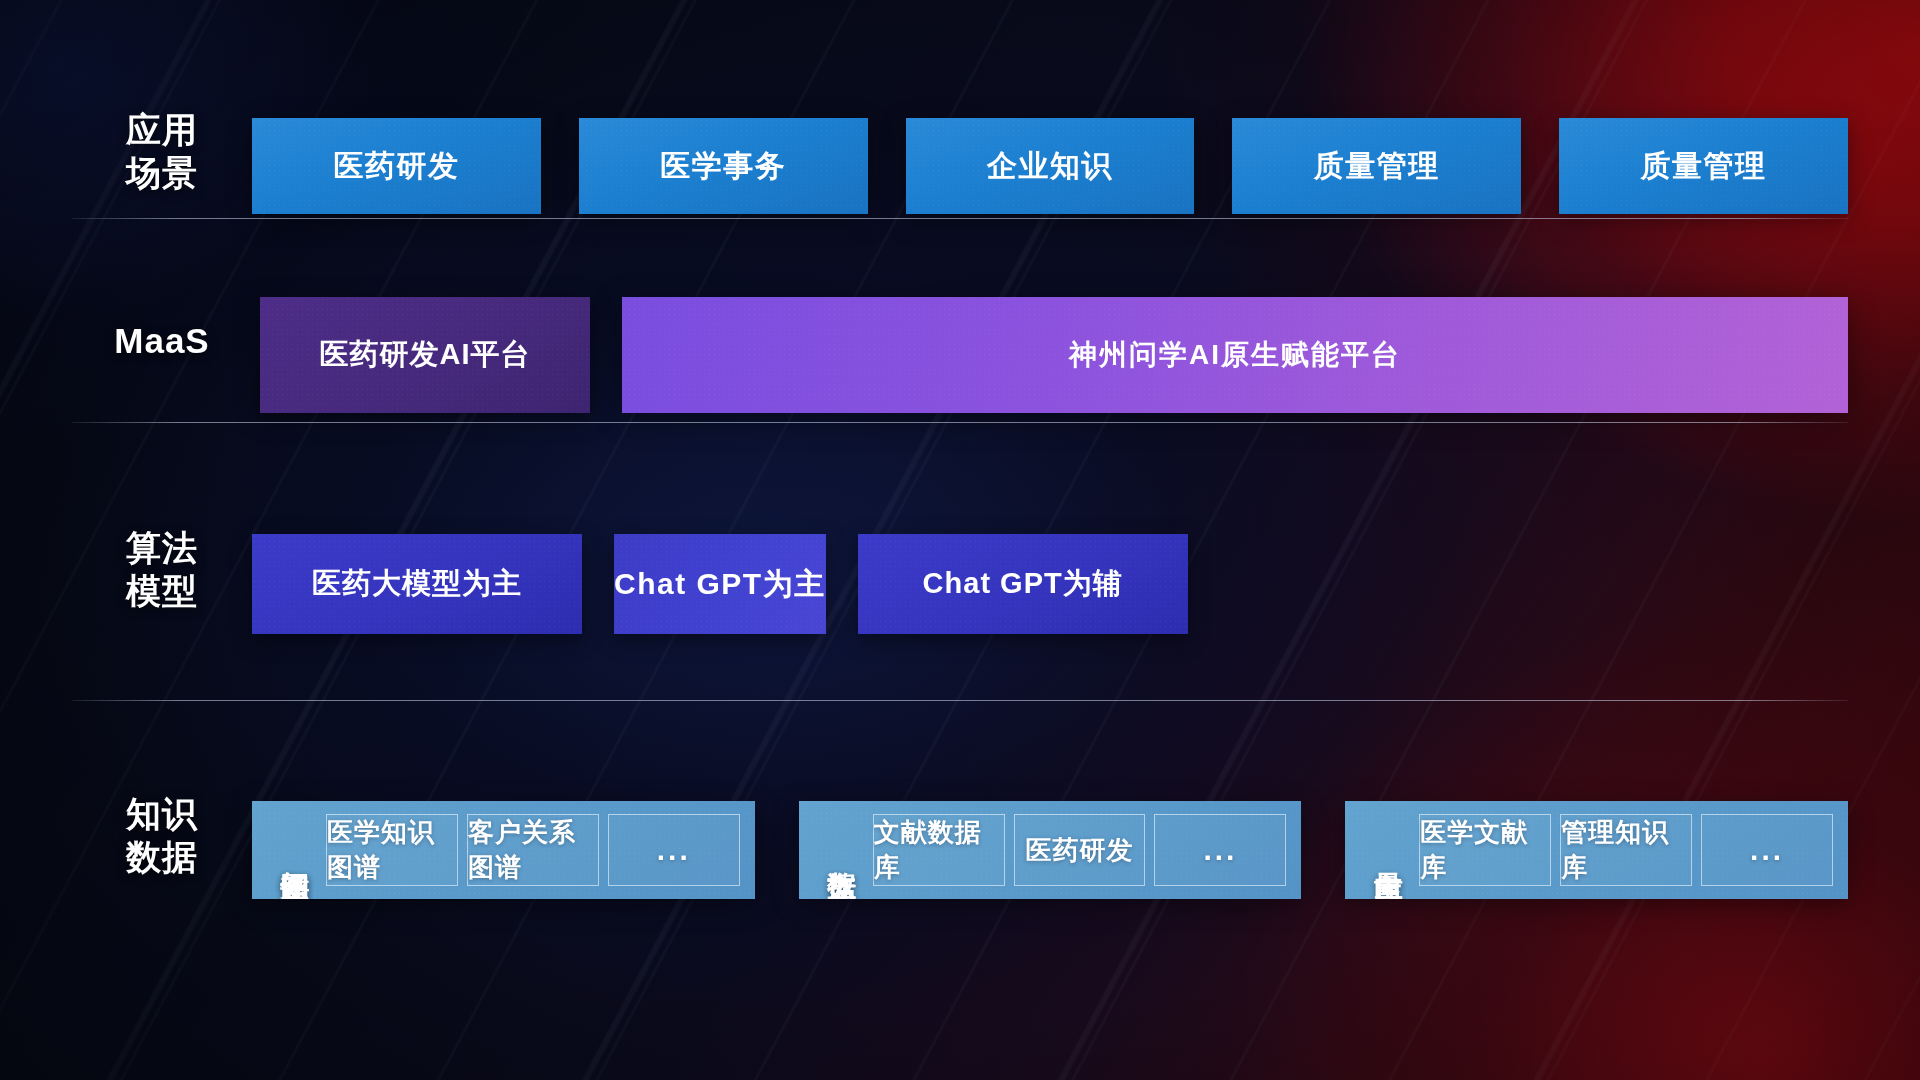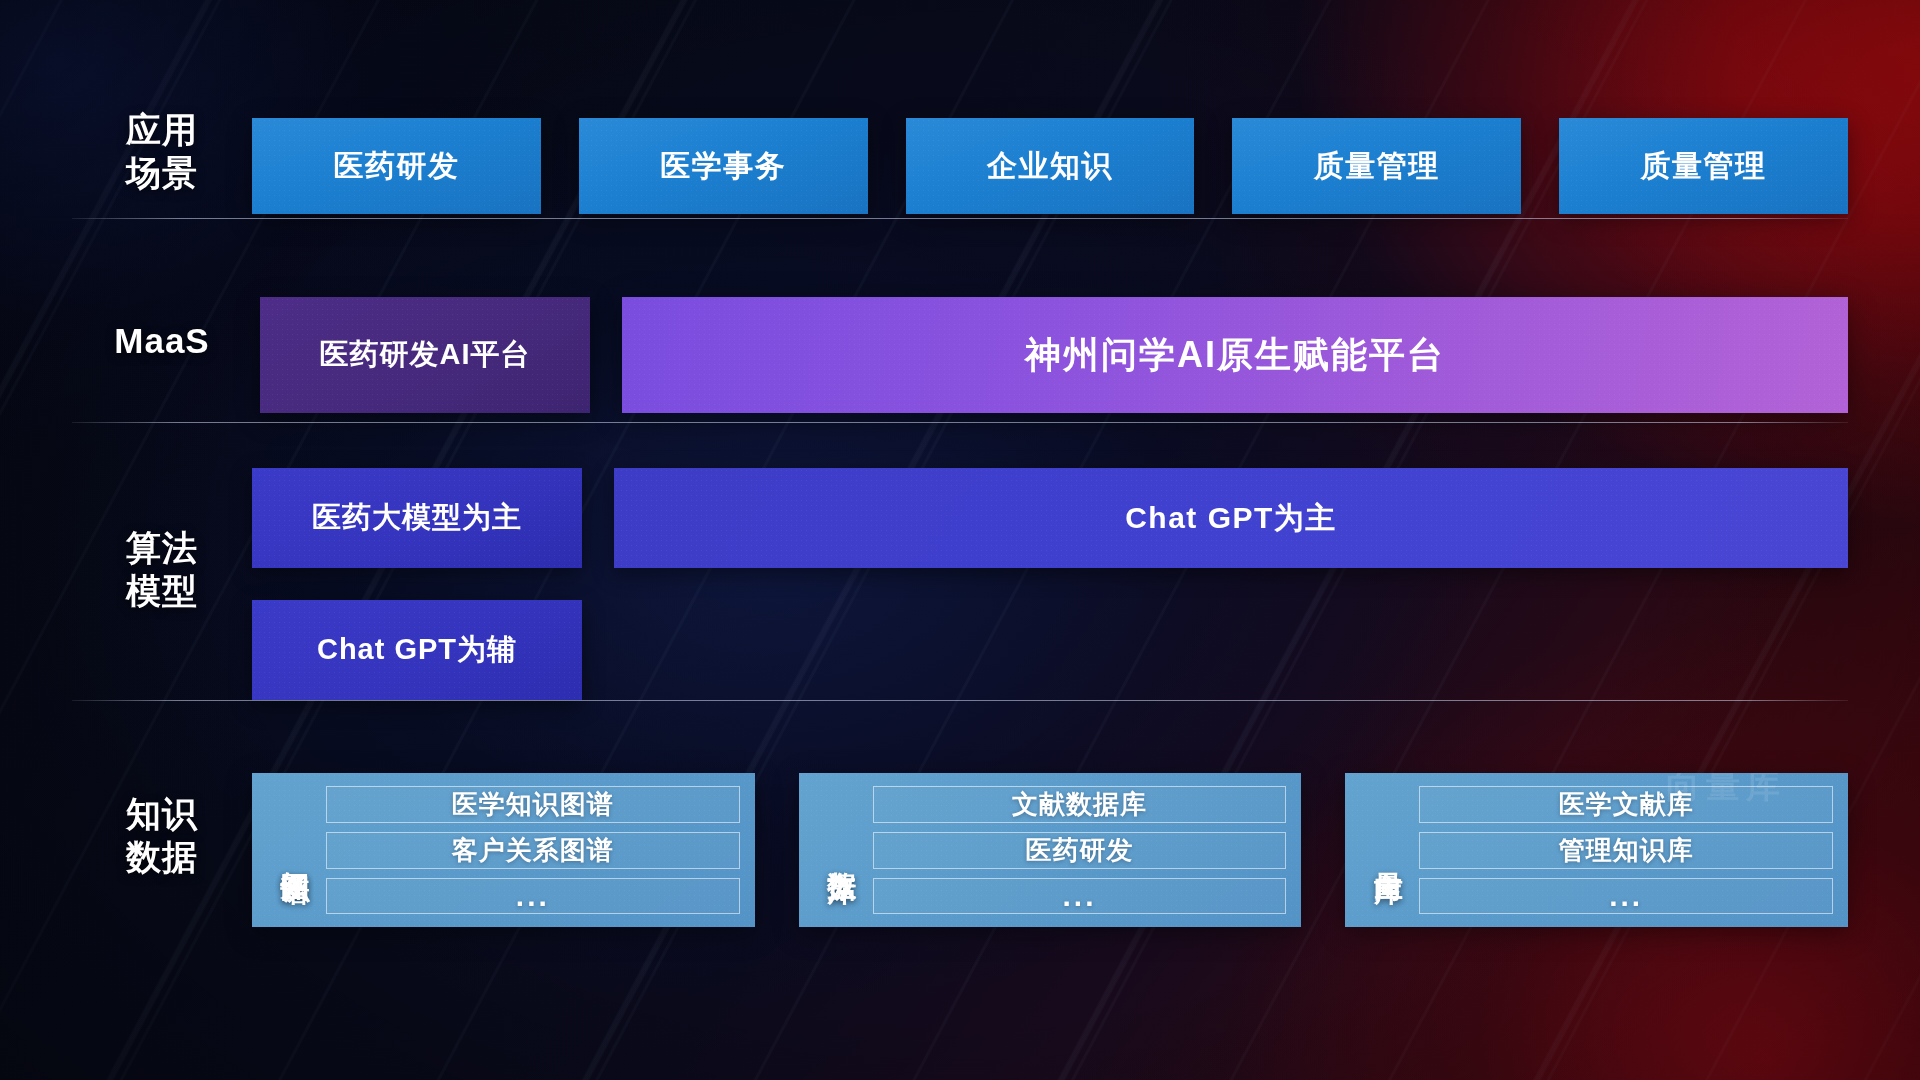--- a/index.html
+++ b/index.html
@@ -143,28 +143,28 @@
     height: 116px;
     background: linear-gradient(150deg, #4d2d88 0%, #46297c 55%, #3d2470 100%);
     font-size: 29px;
     letter-spacing: 1px;
     box-shadow: 0 6px 22px rgba(0,0,0,0.45);
   }
   .maas-right {
     flex: 1 1 auto;
     height: 116px;
     background: linear-gradient(100deg, #7a4ddf 0%, #8a52de 32%, #9d59da 62%, #b262d6 100%);
-    font-size: 36px;
+    font-size: 28px;
     letter-spacing: 2px;
     box-shadow: 0 6px 26px rgba(0,0,0,0.40);
   }
 
   
   #row-algo { top: 455px; height: 230px; }
-  #row-algo .row-body { flex-direction: column; gap: 32px; }
+  #row-algo .row-body { flex-direction: row; gap: 32px; }
   .algo-line { display: flex; gap: 32px; }
   .algo-left {
     flex: 0 0 330px;
     height: 100px;
     background: linear-gradient(150deg, #3b3bc9 0%, #3434be 55%, #2d2db0 100%);
     font-size: 29px;
     letter-spacing: 1px;
     box-shadow: 0 6px 20px rgba(0,0,0,0.42);
   }
   .algo-right {
@@ -211,21 +211,20 @@
     text-align: center;
     writing-mode: vertical-rl;
     text-orientation: upright;
     position: relative;
     z-index: 2;
     text-shadow: 0 2px 6px rgba(0,0,0,0.30);
   }
   .know-items {
     flex: 1 1 auto;
     display: flex;
-    flex-direction: column;
     justify-content: space-between;
     gap: 9px;
     position: relative;
     z-index: 2;
   }
   .know-item {
     flex: 1 1 0;
     display: flex;
     align-items: center;
     justify-content: center;

